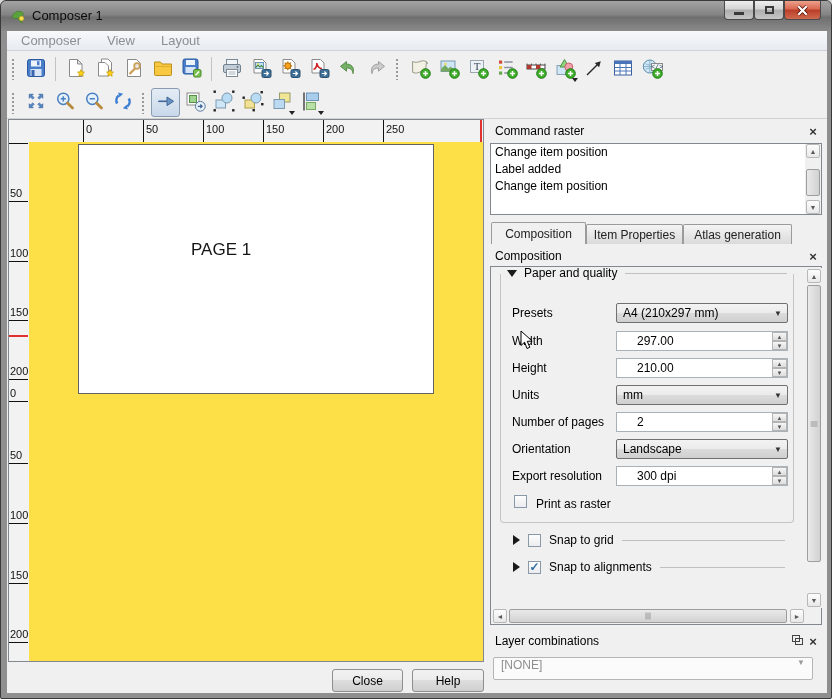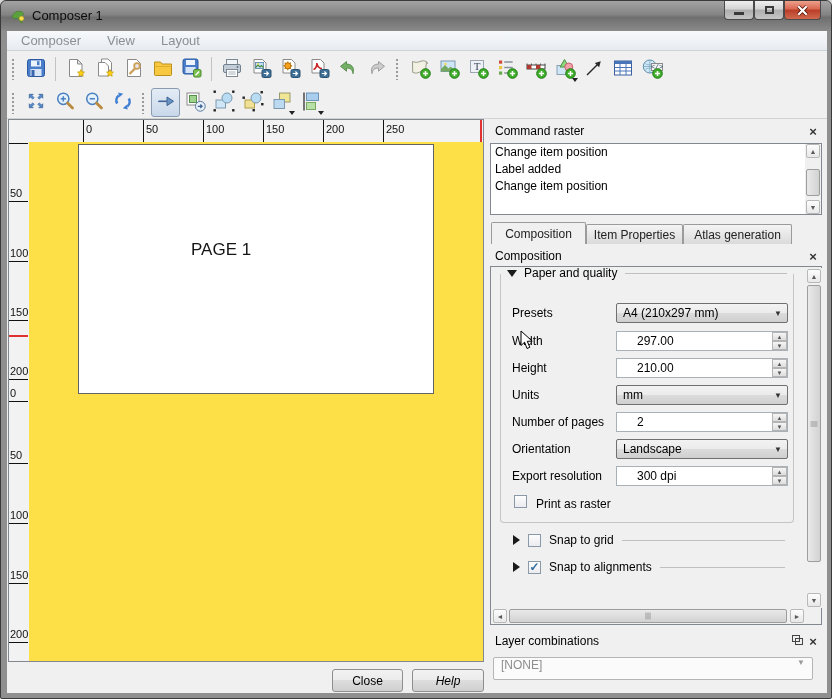--- a/index.html
+++ b/index.html
@@ -637,21 +637,21 @@
         <div id="none-combo">
           <span>[NONE]</span>
           <span class="arrow">▼</span>
         </div>
       </div>
     </div>
 
     <div class="pushbtn" style="left:325px;top:638px;width:71px;">
         <span>Close</span>
       </div>
-    <div class="pushbtn" style="left:405px;top:638px;width:72px;font-style:italic;">
+    <div class="pushbtn" style="left:405px;top:638px;width:72px;">
         <span>Help</span>
       </div>
   </div>
 
   <svg id="cursor" width="14" height="20" viewBox="0 0 14 20">
     <path d="M1 1 L1 15.5 L4.6 12.2 L7 18.5 L9.8 17.3 L7.3 11.3 L12.2 11.1 Z" fill="#ffffff" stroke="#000" stroke-width="1"></path>
   </svg>
 </div>
 
 </body></html>

